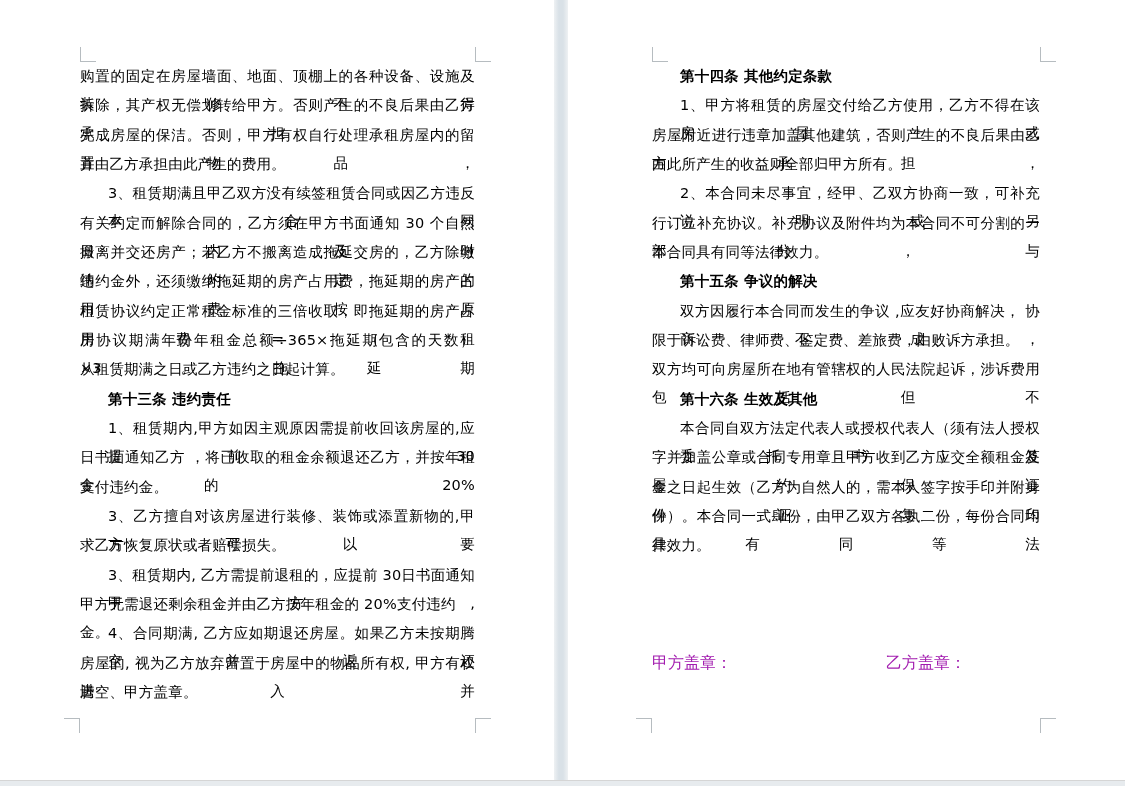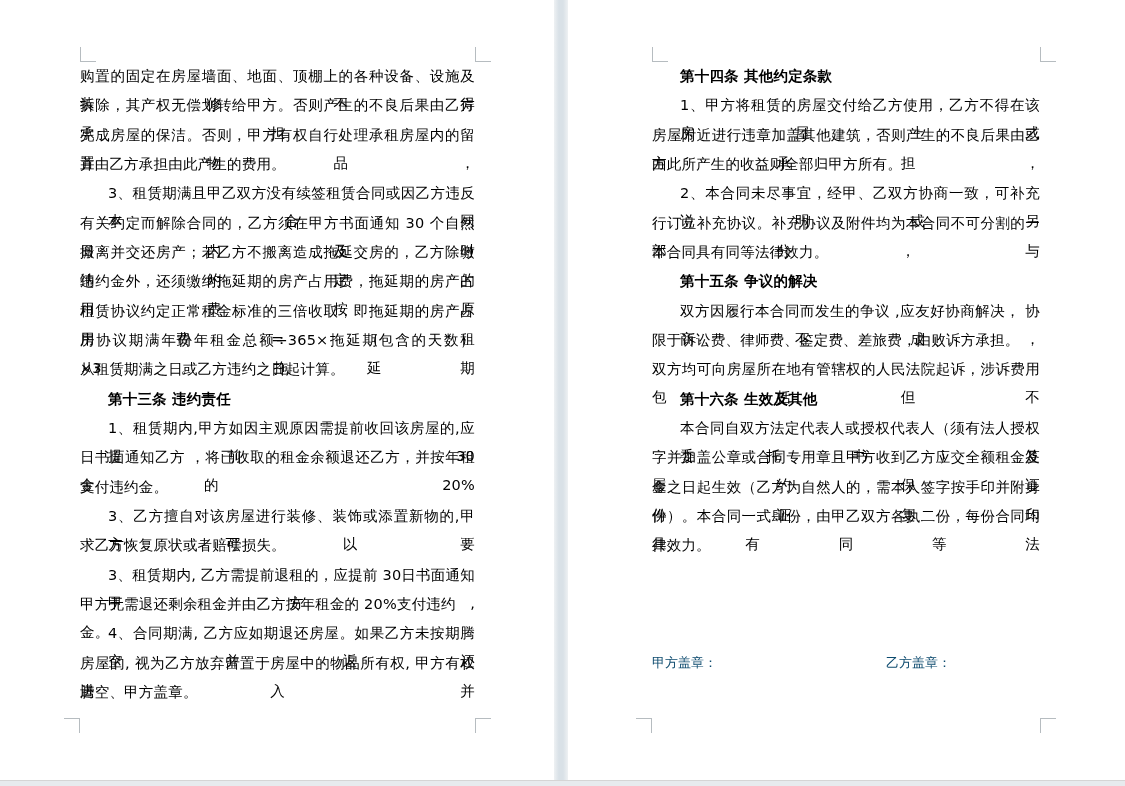--- a/index.html
+++ b/index.html
@@ -54,21 +54,21 @@
   }
   .line.full{
     text-align:justify;
     text-align-last:justify;
   }
   .line.indent{padding-left:28px;}
   .line.heading{padding-left:28px;font-weight:bold;}
   
   .stamp-row{
     position:absolute;left:84px;top:648px;width:388px;height:30px;
-    line-height:30px;font-size:13px;color:#0c4a6e;
+    line-height:30px;font-size:16px;color:#a21caf;
   }
   .stamp-b{position:absolute;left:234px;top:0;}
   .stamp-a{position:absolute;left:0;top:0;}
   
   .cm{position:absolute;width:16px;height:15px;box-sizing:border-box;}
   .cm-tl,.cm-tr{border-left:1px solid #b6bcc0;border-bottom:1px solid #b6bcc0;top:47px;}
   .cm-bl{border-right:1px solid #b6bcc0;border-top:1px solid #b6bcc0;top:718px;}
   .cm-br{border-left:1px solid #b6bcc0;border-top:1px solid #b6bcc0;top:718px;}
   .p1.cm-tl{left:80px;} .p1.cm-tr{left:475px;}
   .p1.cm-bl{left:64px;} .p1.cm-br{left:475px;}

